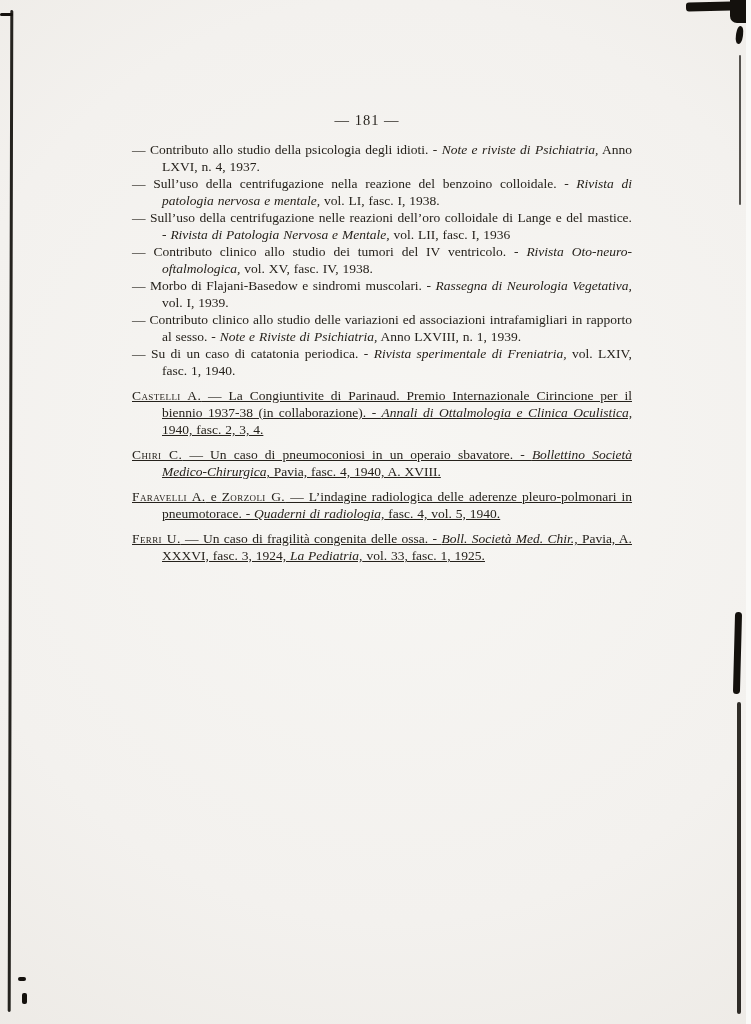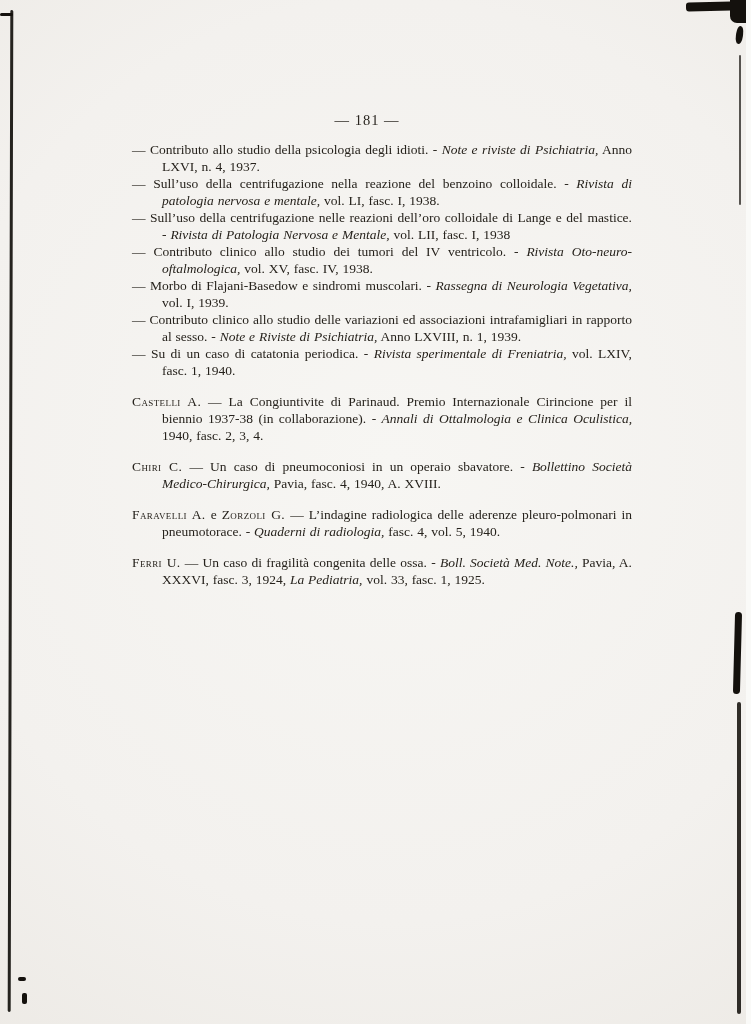--- a/index.html
+++ b/index.html
@@ -18,21 +18,21 @@
     text-align:center;font-size:14.5px;color:#2a2620;letter-spacing:1px;
   }
   .content{
     position:absolute;top:141px;left:132px;width:500px;color:#26221c;
   }
   p.entry{
     margin:0;padding-left:30px;text-indent:-30px;
     font-size:13.5px;line-height:17px;text-align:justify;
     word-spacing:0.5px;
   }
-  p.entry.group-start{margin-top:14px;}
+  p.entry.group-start{margin-top:8px;text-decoration:underline;}
   .it{font-style:italic;}
   .sc{font-variant:small-caps;letter-spacing:0.4px;}
   
   .art{position:absolute;background:#14110d;border-radius:2px;pointer-events:none;}
   .art-left-line{left:9px;top:10px;width:3px;height:1002px;opacity:.92;transform:rotate(.15deg);}
   .art-left-tick{left:0;top:13px;width:13px;height:3px;}
   .art-tr-bar{left:686px;top:2px;width:48px;height:9px;border-radius:3px;transform:rotate(-1.2deg);}
   .art-tr-corner{left:730px;top:0;width:21px;height:23px;border-radius:0 0 0 7px;}
   .art-tr-hook{left:736px;top:26px;width:7px;height:18px;border-radius:45%;transform:rotate(8deg);}
   .art-r-upper{left:739px;top:55px;width:2px;height:150px;opacity:.7;}
@@ -45,29 +45,29 @@
 </head>
 <body>
 
 <div class="scan">
 
   <div class="page-number">— 181 —</div>
 
   <div class="content" id="bibliography-list">
       <p class="entry"><span>— Contributo allo studio della psicologia degli idioti. - </span><span class="it">Note e riviste di Psichiatria,</span><span> Anno LXVI, n. 4, 1937.</span></p>
       <p class="entry"><span>— Sull’uso della centrifugazione nella reazione del benzoino colloidale. - </span><span class="it">Rivista di patologia nervosa e mentale,</span><span> vol. LI, fasc. I, 1938.</span></p>
-      <p class="entry"><span>— Sull’uso della centrifugazione nelle reazioni dell’oro colloidale di Lange e del mastice. - </span><span class="it">Rivista di Patologia Nervosa e Mentale,</span><span> vol. LII, fasc. I, 1938</span></p>
+      <p class="entry"><span>— Sull’uso della centrifugazione nelle reazioni dell’oro colloidale di Lange e del mastice. - </span><span class="it">Rivista di Patologia Nervosa e Mentale,</span><span> vol. LII, fasc. I, 1936</span></p>
       <p class="entry"><span>— Contributo clinico allo studio dei tumori del IV ventricolo. - </span><span class="it">Rivista Oto-neuro-oftalmologica,</span><span> vol. XV, fasc. IV, 1938.</span></p>
       <p class="entry"><span>— Morbo di Flajani-Basedow e sindromi muscolari. - </span><span class="it">Rassegna di Neurologia Vegetativa,</span><span> vol. I, 1939.</span></p>
       <p class="entry"><span>— Contributo clinico allo studio delle variazioni ed associazioni intrafamigliari in rapporto al sesso. - </span><span class="it">Note e Riviste di Psichiatria,</span><span> Anno LXVIII, n. 1, 1939.</span></p>
       <p class="entry"><span>— Su di un caso di catatonia periodica. - </span><span class="it">Rivista sperimentale di Freniatria,</span><span> vol. LXIV, fasc. 1, 1940.</span></p>
       <p class="entry group-start"><span class="sc">Castelli A.</span><span> — La Congiuntivite di Parinaud. Premio Internazionale Cirincione per il biennio 1937-38 (in collaborazione). - </span><span class="it">Annali di Ottalmologia e Clinica Oculistica,</span><span> 1940, fasc. 2, 3, 4.</span></p>
       <p class="entry group-start"><span class="sc">Chiri C.</span><span> — Un caso di pneumoconiosi in un operaio sbavatore. - </span><span class="it">Bollettino Società Medico-Chirurgica,</span><span> Pavia, fasc. 4, 1940, A. XVIII.</span></p>
       <p class="entry group-start"><span class="sc">Faravelli A.</span><span> e </span><span class="sc">Zorzoli G.</span><span> — L’indagine radiologica delle aderenze pleuro-polmonari in pneumotorace. - </span><span class="it">Quaderni di radiologia,</span><span> fasc. 4, vol. 5, 1940.</span></p>
-      <p class="entry group-start"><span class="sc">Ferri U.</span><span> — Un caso di fragilità congenita delle ossa. - </span><span class="it">Boll. Società Med. Note.,</span><span> Pavia, A. XXXVI, fasc. 3, 1924, </span><span class="it">La Pediatria,</span><span> vol. 33, fasc. 1, 1925.</span></p>
+      <p class="entry group-start"><span class="sc">Ferri U.</span><span> — Un caso di fragilità congenita delle ossa. - </span><span class="it">Boll. Società Med. Chir.,</span><span> Pavia, A. XXXVI, fasc. 3, 1924, </span><span class="it">La Pediatria,</span><span> vol. 33, fasc. 1, 1925.</span></p>
     </div>
 
   <div class="art art-left-line"></div>
   <div class="art art-left-tick"></div>
   <div class="art art-tr-bar"></div>
   <div class="art art-tr-corner"></div>
   <div class="art art-tr-hook"></div>
   <div class="art art-r-upper"></div>
   <div class="art art-r-mid"></div>
   <div class="art art-r-lower"></div>

